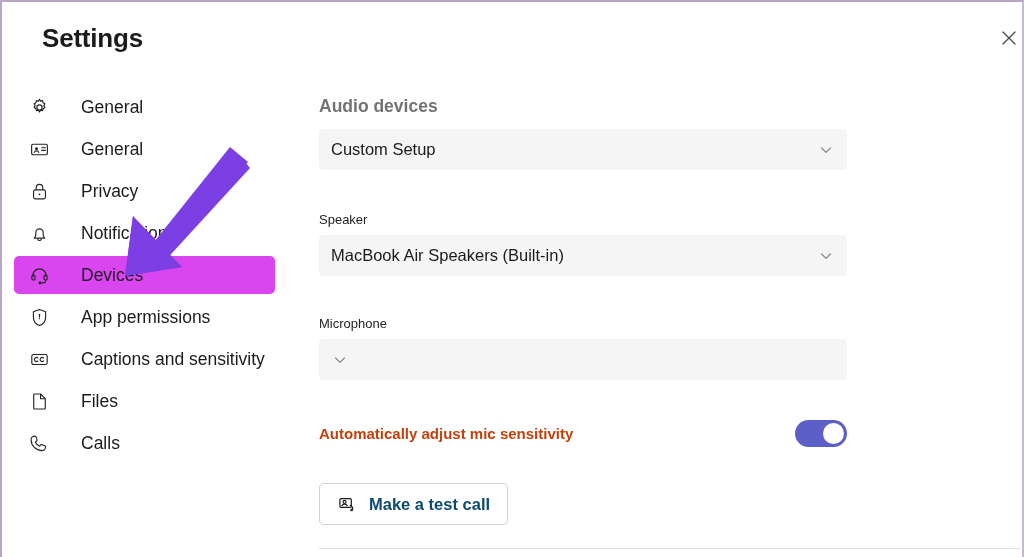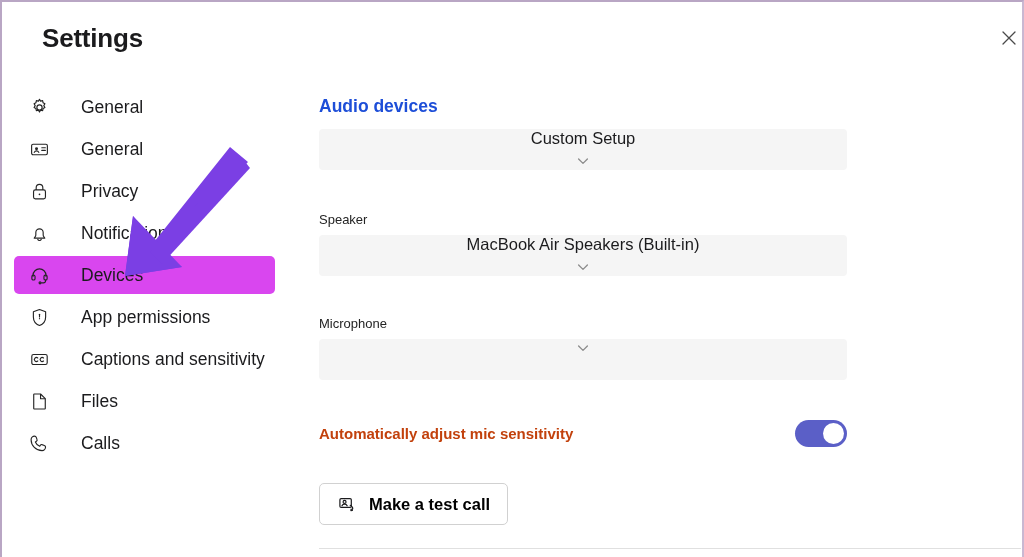--- a/index.html
+++ b/index.html
@@ -95,40 +95,39 @@
   
   .main {
     position: absolute;
     left: 317px;
     top: 94px;
     width: 560px;
   }
   .section-title {
     font-size: 17.5px;
     font-weight: bold;
-    color: #1d4ed8;
+    color: #737373;
     margin-bottom: 12px;
   }
   .field-label {
     font-size: 13px;
     color: #242424;
     margin-bottom: 8px;
   }
   .dropdown {
     position: relative;
     width: 528px;
     height: 41px;
     background: #f5f5f5;
     border: none;
     border-radius: 4px;
     display: flex;
     align-items: center;
     padding: 0 12px;
     cursor: pointer;
-    flex-direction: column;
   }
   .dropdown-value {
     font-size: 16.5px;
     color: #1b1b1d;
     flex: 1;
     text-align: left;
     white-space: nowrap;
     overflow: hidden;
     text-overflow: ellipsis;
   }
@@ -183,21 +182,21 @@
     align-items: center;
     gap: 12px;
     height: 42px;
     padding: 0 17px;
     background: #ffffff;
     border: 1px solid #d1d1d1;
     border-radius: 5px;
     cursor: pointer;
     font-size: 16.5px;
     font-weight: bold;
-    color: #000000;
+    color: #0c4a6e;
   }
   .test-call-btn .btn-icon {
     width: 20px;
     height: 20px;
     display: flex;
     align-items: center;
     justify-content: center;
     color: #1b1b1d;
   }
 

